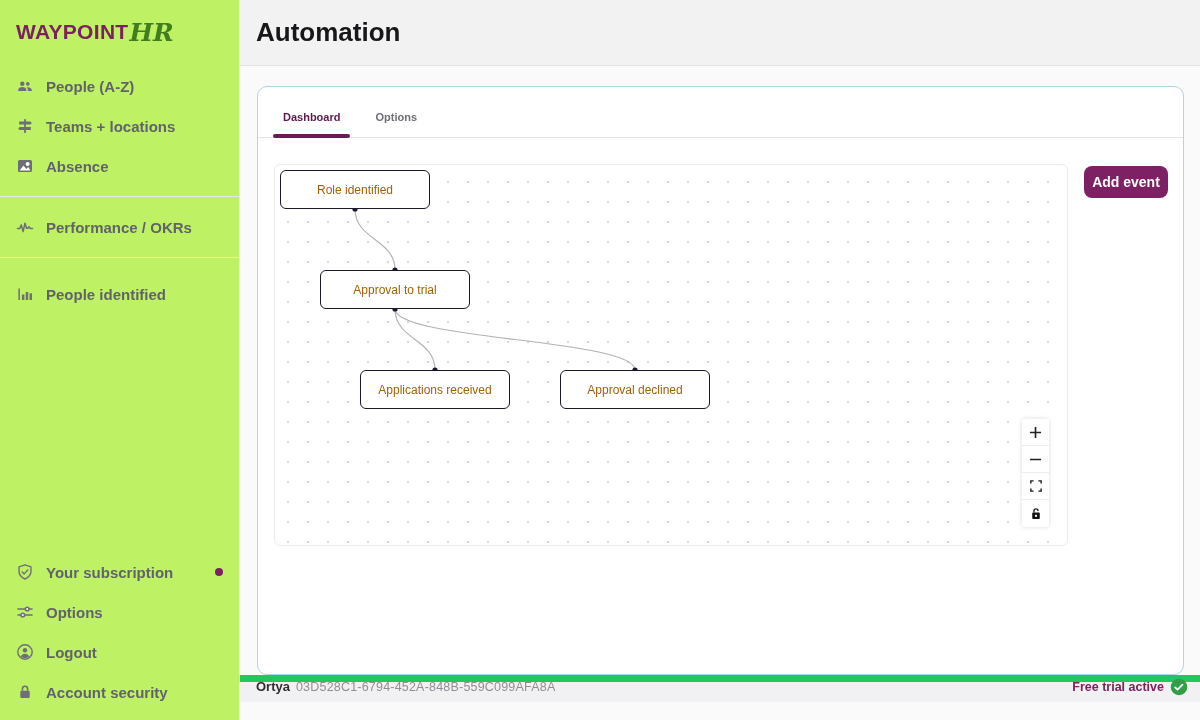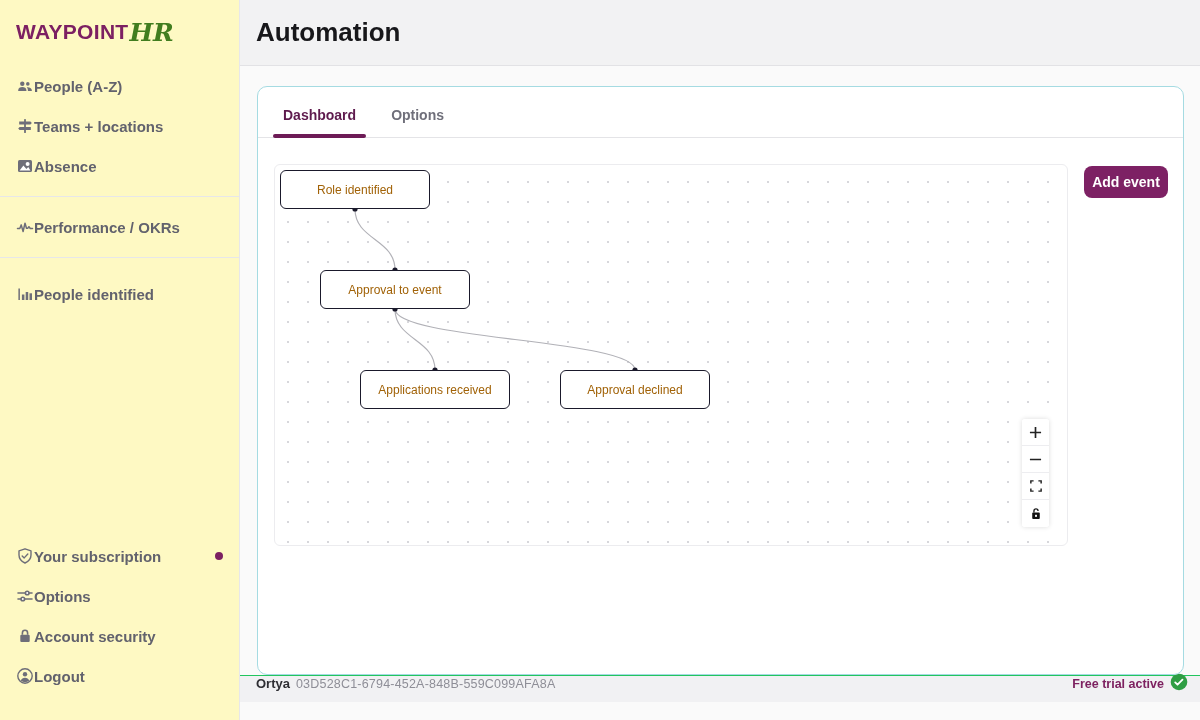--- a/index.html
+++ b/index.html
@@ -4,53 +4,53 @@
 <style>
   * { box-sizing: border-box; }
   html,body { margin:0; padding:0; }
   body {
     width:1200px; height:720px; overflow:hidden;
     font-family:"Liberation Sans", sans-serif;
     background:#fafafa; display:flex;
   }
   
   .sidebar {
-    width:240px; min-width:240px; height:720px; background:#fef9c3;
+    width:240px; min-width:240px; height:720px; background:#bef264;
     border-right:1px solid #e7e7ea; display:flex; flex-direction:column;
   }
   .logo { padding:14px 16px 8px 16px; height:58px; display:flex; align-items:center; cursor:pointer; }
   .logo-waypoint { font-size:21px; font-weight:800; color:#7c2062; letter-spacing:.3px; }
   .logo-hr { font-family:"DejaVu Serif", serif; font-style:italic; font-weight:700;
              font-size:25px; color:#417d1f; margin-left:1px; line-height:1; }
   .nav-item {
-    display:flex; align-items:center; gap:0; height:40px; padding:0 16px;
+    display:flex; align-items:center; gap:12px; height:40px; padding:0 16px;
     color:#62626d; font-size:15px; font-weight:700; cursor:pointer; white-space:nowrap;
   }
   .nav-item .icon { width:18px; height:18px; display:flex; align-items:center; justify-content:center; color:#6e6e79; }
   .nav-item.active { color:#8a2066; }
   .nav-item.active .icon { color:#8a2066; }
   .nav-divider { height:1px; background:#e7e7ea; margin:10px 0; }
   .nav-top { margin-top:8px; }
-  .nav-bottom { margin-top:auto; padding-bottom:24px; }
+  .nav-bottom { margin-top:auto; padding-bottom:8px; }
   .badge-dot { margin-left:auto; width:8px; height:8px; border-radius:50%; background:#7c2062; }
   
   .main { flex:1; display:flex; flex-direction:column; height:700px; }
   .header {
     height:66px; background:#f2f2f3; border-bottom:1px solid #e2e2e5;
     display:flex; align-items:center; padding:0 16px; flex:none;
   }
   .page-title { font-size:26px; font-weight:700; color:#17171a; }
   .content { flex:1; background:#fafafa; padding:20px 16px 0 17px; }
   .card {
     width:927px; height:589px; background:#ffffff;
     border:1px solid #a5dbe2; border-radius:10px; position:relative;
   }
   
   .tabs { display:flex; align-items:flex-end; height:51px; padding-left:15px; border-bottom:1px solid #e4e4e7; }
-  .tab { padding:0 10px 14px 10px; margin-right:15px; font-size:14px; font-weight:700;
+  .tab { padding:0 10px 14px 10px; margin-right:15px; font-size:11px; font-weight:700;
          color:#6f6f7a; position:relative; cursor:pointer; }
   .tab.active { color:#5e1a4d; }
   .tab.active::after { content:""; position:absolute; left:0; right:0; bottom:-1px; height:4px;
                        background:#6d1b56; border-radius:2px; }
   
   .flow-canvas {
     position:absolute; left:16px; top:77px; width:794px; height:382px;
     border:1px solid #ececef; border-radius:6px; overflow:hidden; background:#fff;
     background-image:radial-gradient(circle, #d7d7db 1.1px, transparent 1.1px);
     background-size:20px 20px; background-position:3px 7px;
@@ -70,22 +70,22 @@
   .control-btn { width:27px; height:27px; display:flex; align-items:center; justify-content:center;
                  background:#fff; border:none; border-bottom:1px solid #ededf0; cursor:pointer; padding:0; }
   .control-btn:last-child { border-bottom:none; }
   .add-event-btn {
     position:absolute; left:826px; top:79px; width:84px; height:32px;
     background:#7d2164; color:#fff; border:none; border-radius:8px;
     font-family:"Liberation Sans", sans-serif; font-size:14px; font-weight:700; cursor:pointer;
   }
   
   .footer {
-    height:27px; flex:none; background:#f1f1f3; border-top:1px solid #22c55e;
-    display:flex; align-items:flex-end; padding:0 12px 11px 16px; font-size:13px;
+    height:27px; flex:none; background:#f1f1f3; border-top:7px solid #22c55e;
+    display:flex; align-items:center; padding:0 12px 11px 16px; font-size:13px;
   }
   .org-name { font-weight:700; color:#2e2e33; }
   .org-id { color:#8e8e97; font-size:12.5px; margin-left:6px; letter-spacing:.2px; }
   .trial-status { margin-left:auto; color:#7d2160; font-weight:700; font-size:12.5px; }
   .check-wrap { margin-left:6px; display:flex; align-items:center; }
 </style>
 </head>
 <body>
 
 <aside class="sidebar">
@@ -171,35 +171,35 @@
             <path d="M2 6h14M2 12h14"></path>
             <circle cx="11.2" cy="6" r="1.8" fill="#fff"></circle>
             <circle cx="6.8" cy="12" r="1.8" fill="#fff"></circle>
           </svg>
       </span>
       <span>Options</span>
     </div>
     <div class="nav-item">
       <span class="icon">
         <svg width="18" height="18" viewBox="0 0 18 18">
-            <rect x="4.3" y="7.8" width="9.4" height="7.2" rx="1.1" fill="currentColor"></rect>
-            <path d="M6.4 7.8V5.9a2.6 2.6 0 015.2 0v1.9" fill="none" stroke="currentColor" stroke-width="1.6"></path>
-          </svg>
-      </span>
-      <span>Account security</span>
-    </div>
-    <div class="nav-item">
-      <span class="icon">
-        <svg width="18" height="18" viewBox="0 0 18 18">
             <circle cx="9" cy="9" r="7.2" fill="none" stroke="currentColor" stroke-width="1.4"></circle>
             <circle cx="9" cy="7.3" r="2.2" fill="currentColor"></circle>
             <path d="M4.6 13.6c.9-1.9 2.5-2.9 4.4-2.9s3.5 1 4.4 2.9a7.2 7.2 0 01-8.8 0z" fill="currentColor"></path>
           </svg>
       </span>
       <span>Logout</span>
+    </div>
+    <div class="nav-item">
+      <span class="icon">
+        <svg width="18" height="18" viewBox="0 0 18 18">
+            <rect x="4.3" y="7.8" width="9.4" height="7.2" rx="1.1" fill="currentColor"></rect>
+            <path d="M6.4 7.8V5.9a2.6 2.6 0 015.2 0v1.9" fill="none" stroke="currentColor" stroke-width="1.6"></path>
+          </svg>
+      </span>
+      <span>Account security</span>
     </div>
   </nav>
 </aside>
 
 <div class="main">
   <div class="header">
     <span class="page-title">Automation</span>
   </div>
 
   <div class="content">
@@ -215,21 +215,21 @@
             <path d="M 120 144 C 120 175, 160 174, 160 205" class="flow-edge"></path>
             <path d="M 120 144 C 120 175, 360 174, 360 205" class="flow-edge"></path>
             <circle cx="80" cy="44" r="2.6" class="flow-handle"></circle>
             <circle cx="120" cy="105" r="2.6" class="flow-handle"></circle>
             <circle cx="120" cy="144" r="2.6" class="flow-handle"></circle>
             <circle cx="160" cy="205" r="2.6" class="flow-handle"></circle>
             <circle cx="360" cy="205" r="2.6" class="flow-handle"></circle>
           </svg>
         <div id="flow-nodes">
             <div class="flow-node" style="left: 5px; top: 5px; width: 150px; height: 39px;">Role identified</div>
-            <div class="flow-node" style="left: 45px; top: 105px; width: 150px; height: 39px;">Approval to event</div>
+            <div class="flow-node" style="left: 45px; top: 105px; width: 150px; height: 39px;">Approval to trial</div>
             <div class="flow-node" style="left: 85px; top: 205px; width: 150px; height: 39px;">Applications received</div>
             <div class="flow-node" style="left: 285px; top: 205px; width: 150px; height: 39px;">Approval declined</div>
           </div>
 
         <div class="controls">
           <button class="control-btn" title="">
             <svg width="13" height="13" viewBox="0 0 14 14" stroke="#222" stroke-width="1.8">
                 <path d="M7 1v12M1 7h12"></path>
               </svg>
           </button>

